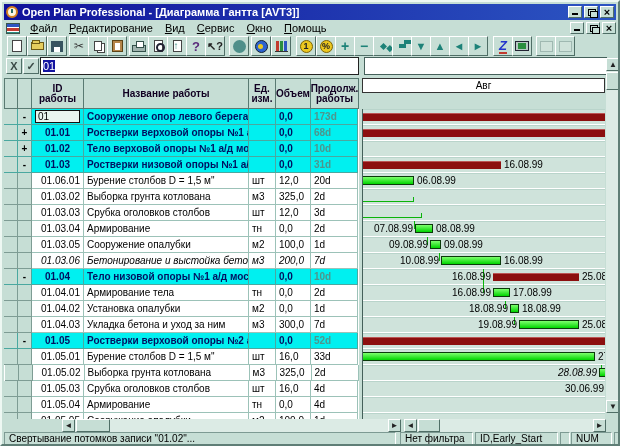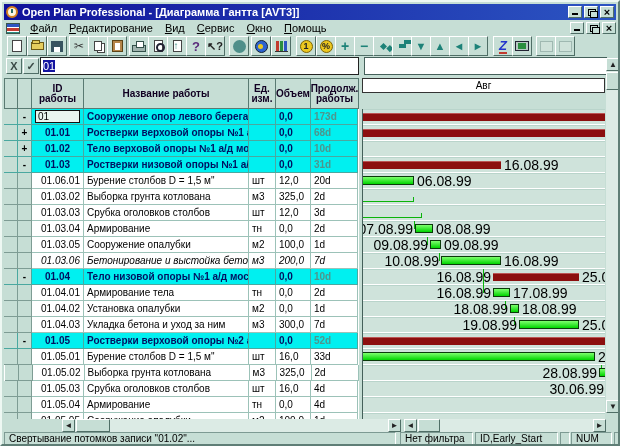--- a/index.html
+++ b/index.html
@@ -104,21 +104,21 @@
     font-size:10px;text-align:center;line-height:13px;color:#000;}
   .gweeks{position:absolute;left:360px;top:90px;width:243px;height:17px;background:#fff;border:1px solid #333;display:flex;}
   .gweek{width:60px;height:15px;border-right:1px solid #333;font-size:10px;text-align:center;line-height:15px;color:#000;flex:none;}
   .gbody{position:absolute;left:360px;top:107px;width:243px;height:310px;overflow:hidden;background:#cfe3db;border-left:1px solid #44605a;}
   .grow{position:absolute;left:0;width:243px;height:16px;border-bottom:1px solid #fff;box-shadow:inset 0 1px 0 #b9d4cb;}
   .bar-sum{position:absolute;top:4px;height:8px;background:#8c0f0f;border-top:1px solid #b55;}
   .bar-task{position:absolute;top:3px;height:9px;background:linear-gradient(#7dff6e,#00d400);border:1px solid #0a3a0a;}
   .conn{position:absolute;top:12px;height:1px;background:#0ab40a;}
   .conn::after{content:"";position:absolute;right:0;top:-4px;width:1px;height:4px;background:#0ab40a;}
   .vline{position:absolute;width:1px;background:#0ab40a;top:0;}
-  .glabel{position:absolute;top:3px;font-size:14px;line-height:10px;color:#000;white-space:nowrap;}
+  .glabel{position:absolute;top:3px;font-size:10px;line-height:10px;color:#000;white-space:nowrap;}
   
   .sb{position:absolute;background:#dcebe5;}
   .sbtn{position:absolute;background:#c6ded5;border-top:1px solid #fff;border-left:1px solid #fff;
     border-right:1px solid #4f6e66;border-bottom:1px solid #4f6e66;font-size:8px;color:#222;
     text-align:center;padding:0;line-height:11px;}
   .sthumb{position:absolute;background:#c6ded5;border-top:1px solid #fff;border-left:1px solid #fff;
     border-right:1px solid #4f6e66;border-bottom:1px solid #4f6e66;}
   
   .statusbar{position:absolute;left:2px;right:2px;top:429px;height:15px;font-size:10px;color:#000;}
   .spanel{position:absolute;top:1px;height:13px;border-top:1px solid #7d9a93;border-left:1px solid #7d9a93;
@@ -507,21 +507,21 @@
       <div class="grow" style="top: 224px;">
         <div class="bar-sum" style="left: -4px; width: 252px;"></div>
       </div>
       <div class="grow" style="top: 240px;">
         <div class="bar-task" style="left: -4px; width: 236px;"></div>
         <span class="glabel" style="left: 235px;">27</span>
       </div>
       <div class="grow" style="top: 256px;">
         <div class="vline" style="left: 238px; height: 8px;"></div>
         <div class="bar-task" style="left: 236px; width: 12px;"></div>
-        <span class="glabel" style="right: 9px;">28.08.99</span>
+        <span class="glabel" style="right: 9px; font-style: italic;">28.08.99</span>
       </div>
       <div class="grow" style="top: 272px;">
         <span class="glabel" style="right: 2px;">30.06.99</span>
       </div>
       <div class="grow" style="top: 288px;"></div>
       <div class="grow" style="top: 304px;"></div>
     </div>
 
   <div class="sb" style="left:604px;top:56px;width:14px;height:355px">
     <button class="sbtn" style="left:0;top:0;width:14px;height:13px">▲</button>

